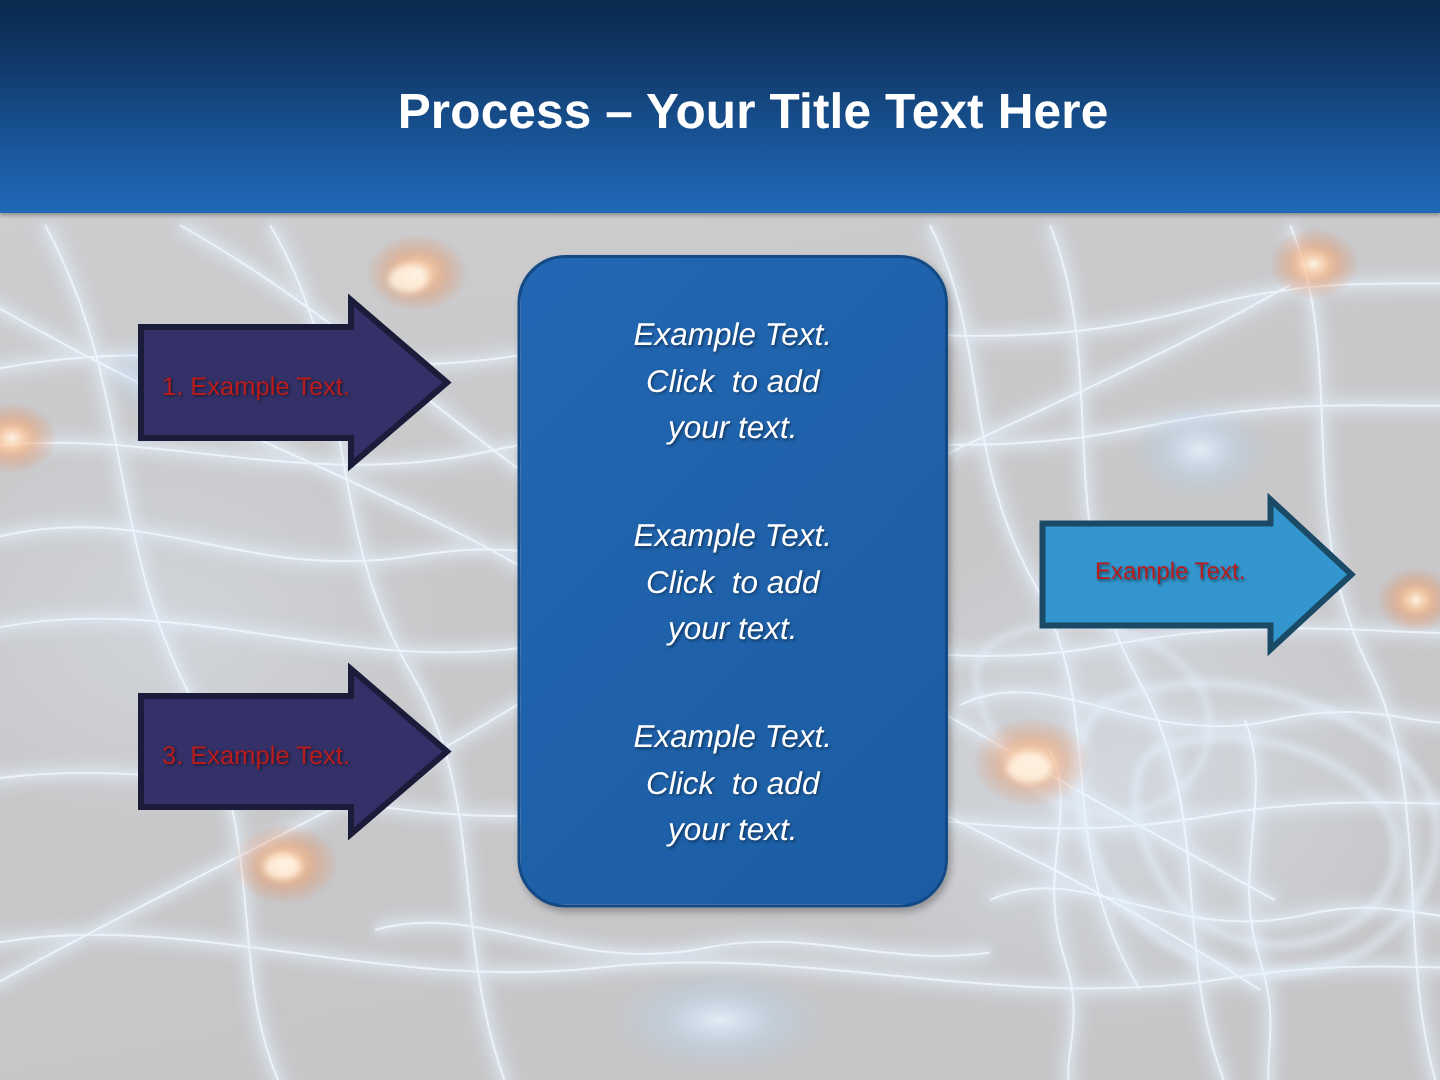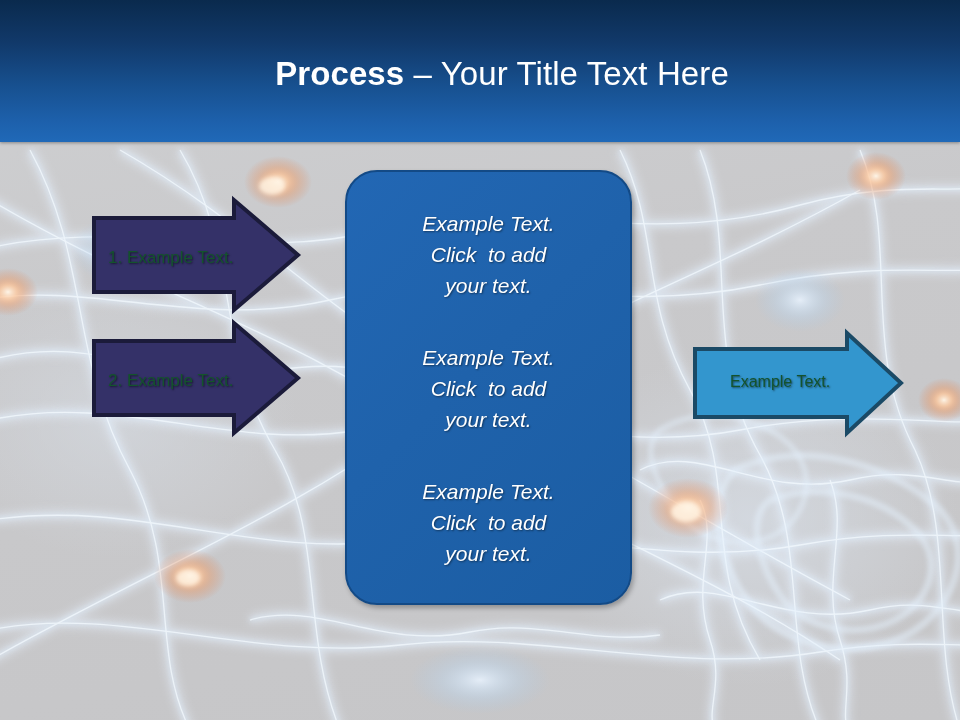--- a/index.html
+++ b/index.html
@@ -50,30 +50,30 @@
     top: 52px;
     width: 960px;
     text-align: center;
     color: #ffffff;
     font-size: 33px;
     line-height: 44px;
     letter-spacing: 0.1px;
     white-space: nowrap;
   }
   .header-title .strong { font-weight: bold; margin-left: 44px; }
-  .header-title .light  { font-weight: normal; }
+  .header-title .light  { font-weight: bold; }
 
   
   .arrow {
     position: absolute;
   }
   .arrow svg { display: block; }
   .arrow-label {
     position: absolute;
-    color: #14532d;
+    color: #b91c1c;
     font-size: 17px;
     line-height: 20px;
     white-space: nowrap;
     text-shadow: 1px 1px 2px rgba(0,0,0,0.55);
   }
 
   .arrow-1 { left: 88px; top: 194px; }
   .arrow-2 { left: 88px; top: 317px; }
   .arrow-3 { left: 88px; top: 440px; }
   .arrow-left-label {
@@ -211,27 +211,27 @@
     </div>
   </div>
 
   <div class="arrow arrow-1">
     <svg width="216" height="122" viewBox="0 0 216 122">
       <path d="M6,24 L146,24 L146,6 L210,61 L146,116 L146,98 L6,98 Z" fill="#343168" stroke="#1b1b3a" stroke-width="4" stroke-linejoin="miter"></path>
     </svg>
     <div class="arrow-label arrow-left-label">1. Example Text.</div>
   </div>
 
-  <div class="arrow arrow-2">
+
+  <div class="arrow arrow-3">
     <svg width="216" height="122" viewBox="0 0 216 122">
       <path d="M6,24 L146,24 L146,6 L210,61 L146,116 L146,98 L6,98 Z" fill="#343168" stroke="#1b1b3a" stroke-width="4" stroke-linejoin="miter"></path>
     </svg>
-    <div class="arrow-label arrow-left-label">2. Example Text.</div>
-  </div>
-
+    <div class="arrow-label arrow-left-label">3. Example Text.</div>
+  </div>
 
   <div class="center-panel">
     <div class="center-block">
       <span class="l1">Example Text.</span>
       <span class="l2">Click  to add</span>
       <span class="l3">your text.</span>
     </div>
     <div class="center-block">
       <span class="l1">Example Text.</span>
       <span class="l2">Click  to add</span>

